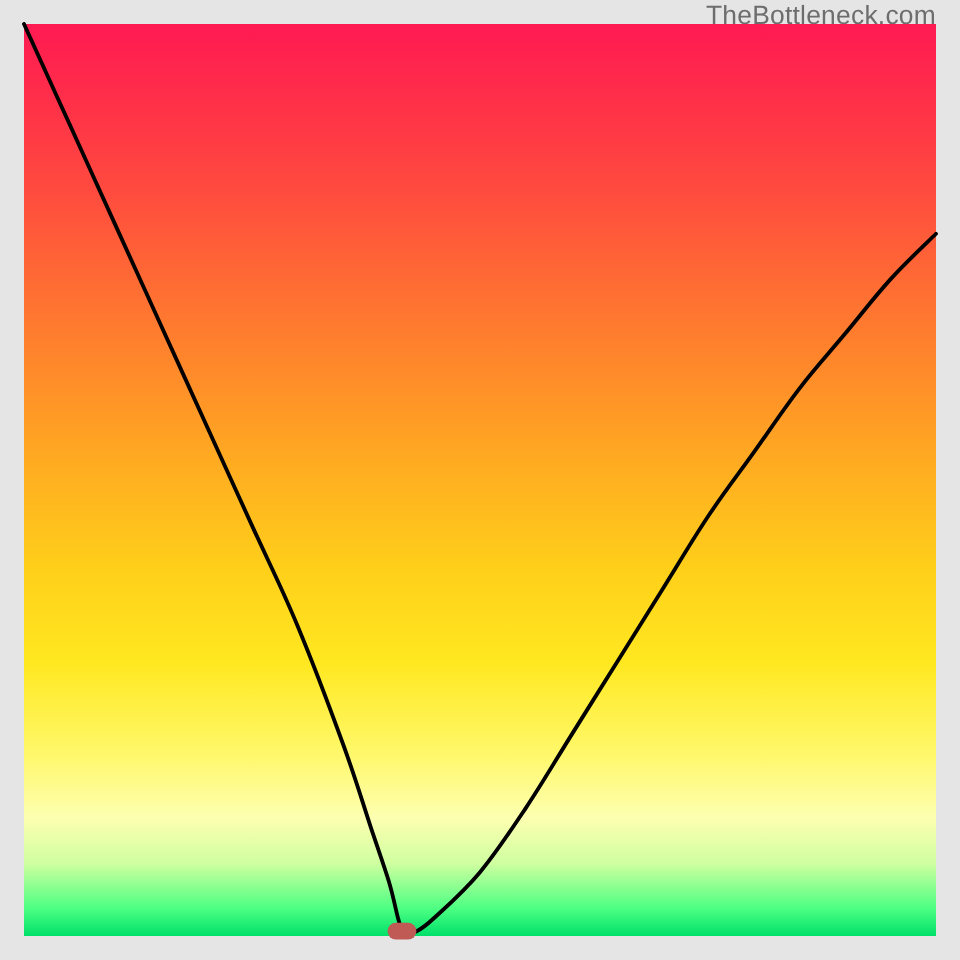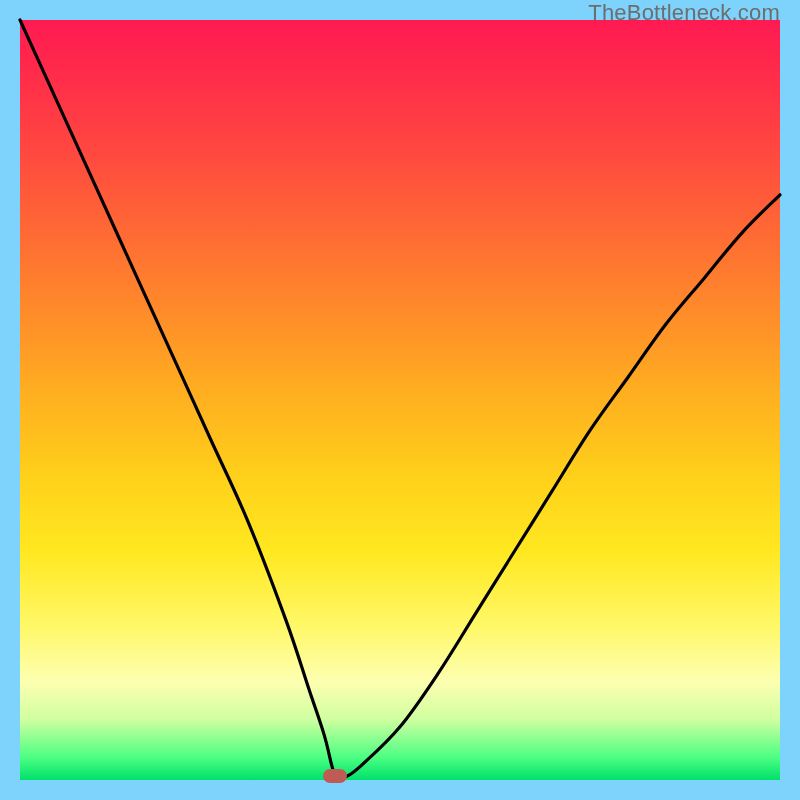--- a/index.html
+++ b/index.html
@@ -10,21 +10,21 @@
     background: #000;
     overflow: hidden;
     font-family: Arial, Helvetica, sans-serif;
   }
   .frame {
     position: absolute;
     left: 0;
     top: 0;
     width: 800px;
     height: 800px;
-    background: #7dd3fc;
+    background: #e5e5e5;
   }
   .plot {
     position: absolute;
     left: 20px;
     top: 20px;
     width: 760px;
     height: 760px;
     
     background: linear-gradient(to bottom,
       #ff1a52 0%,

